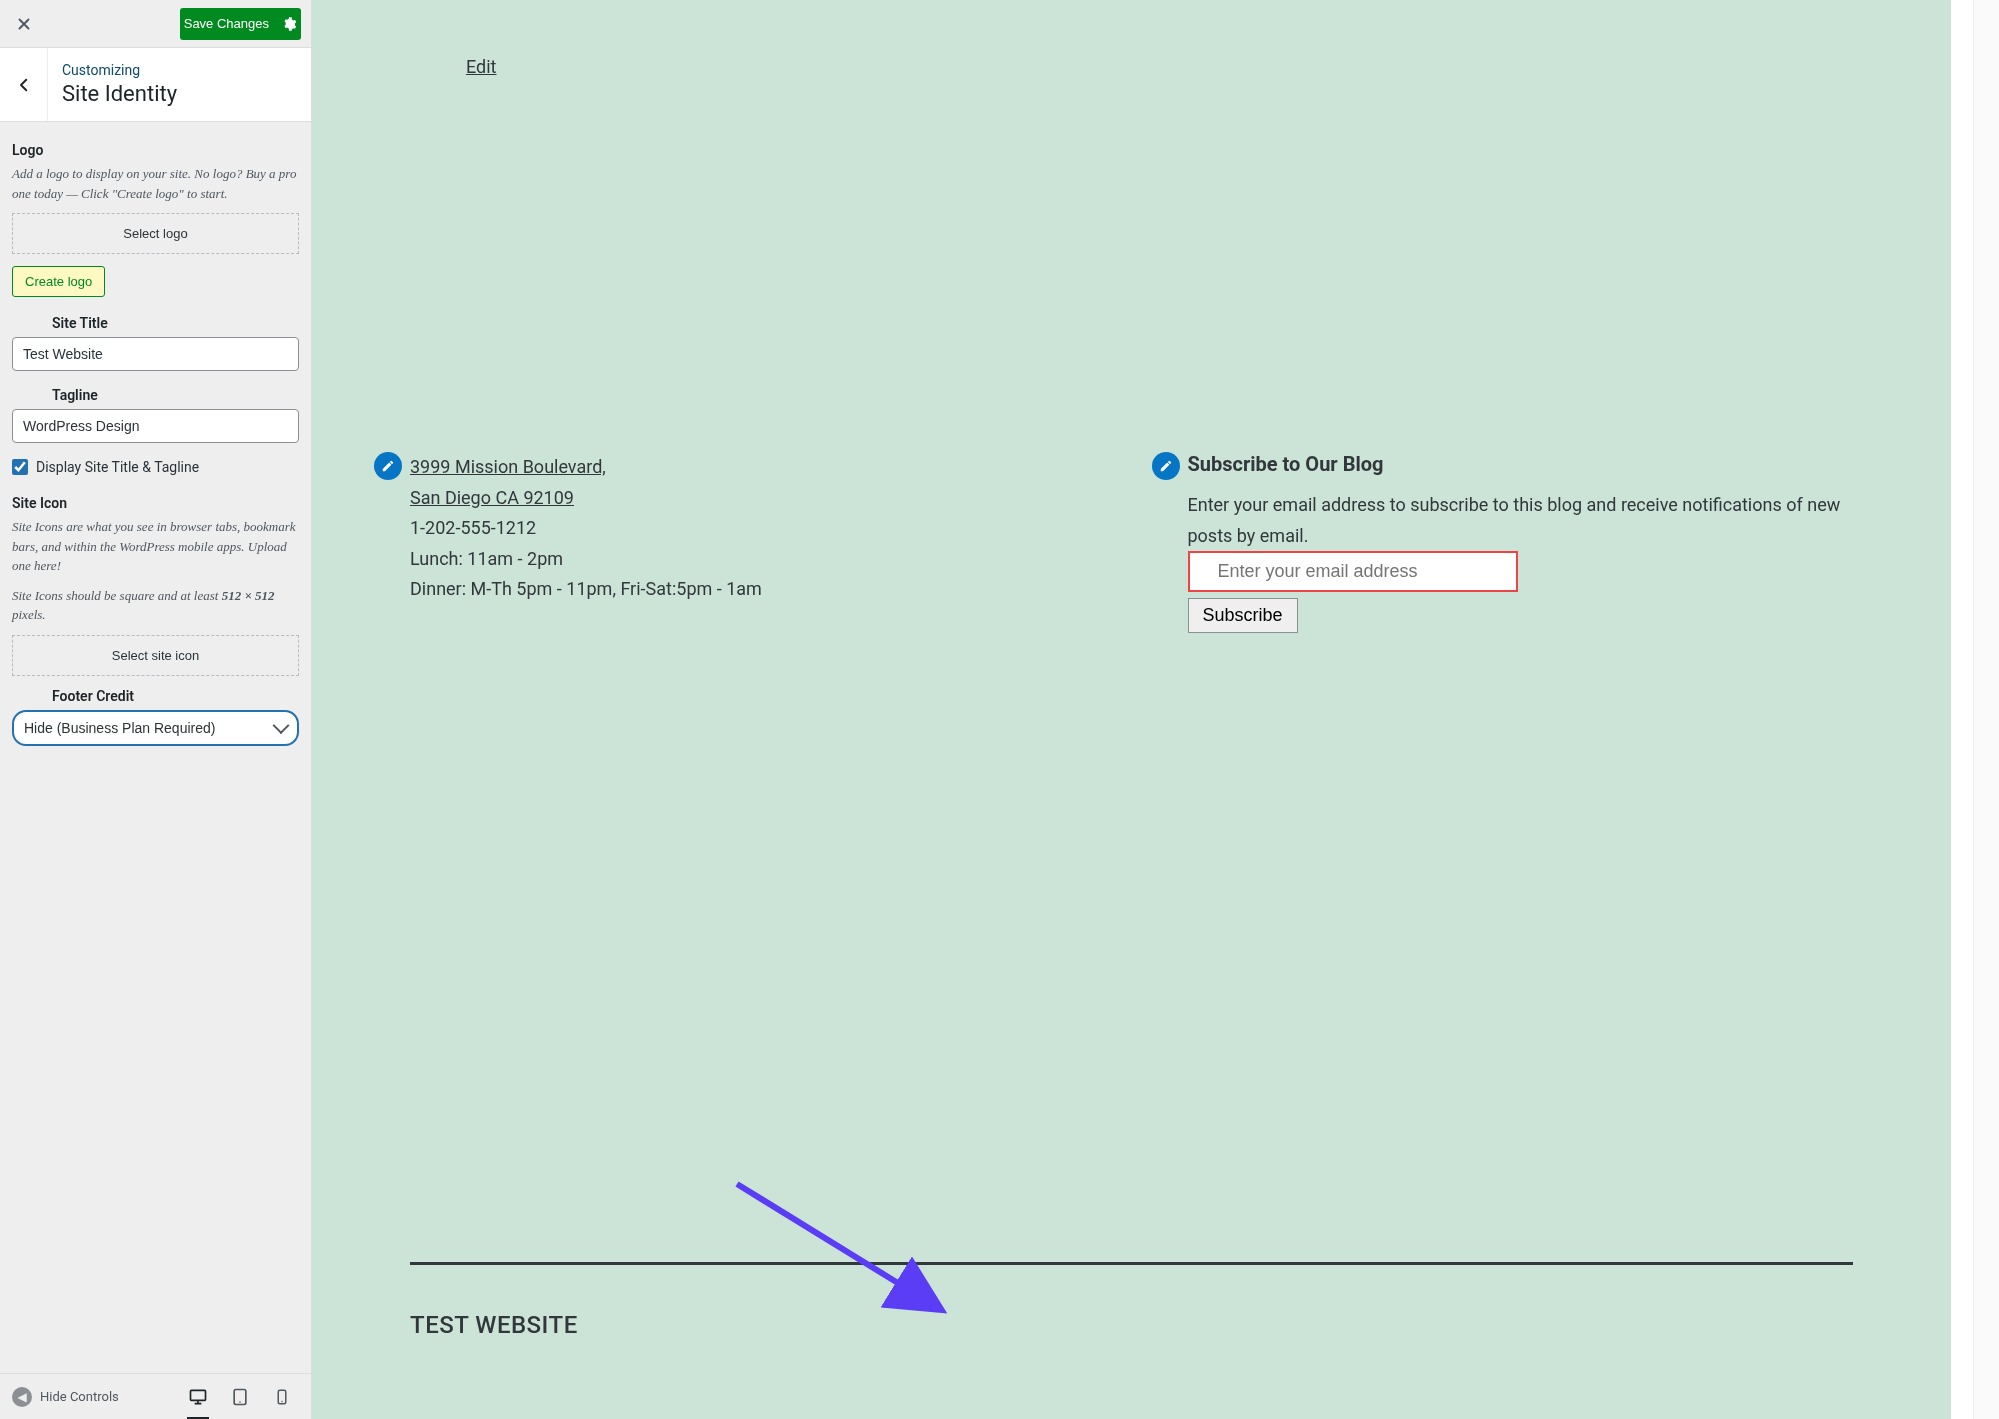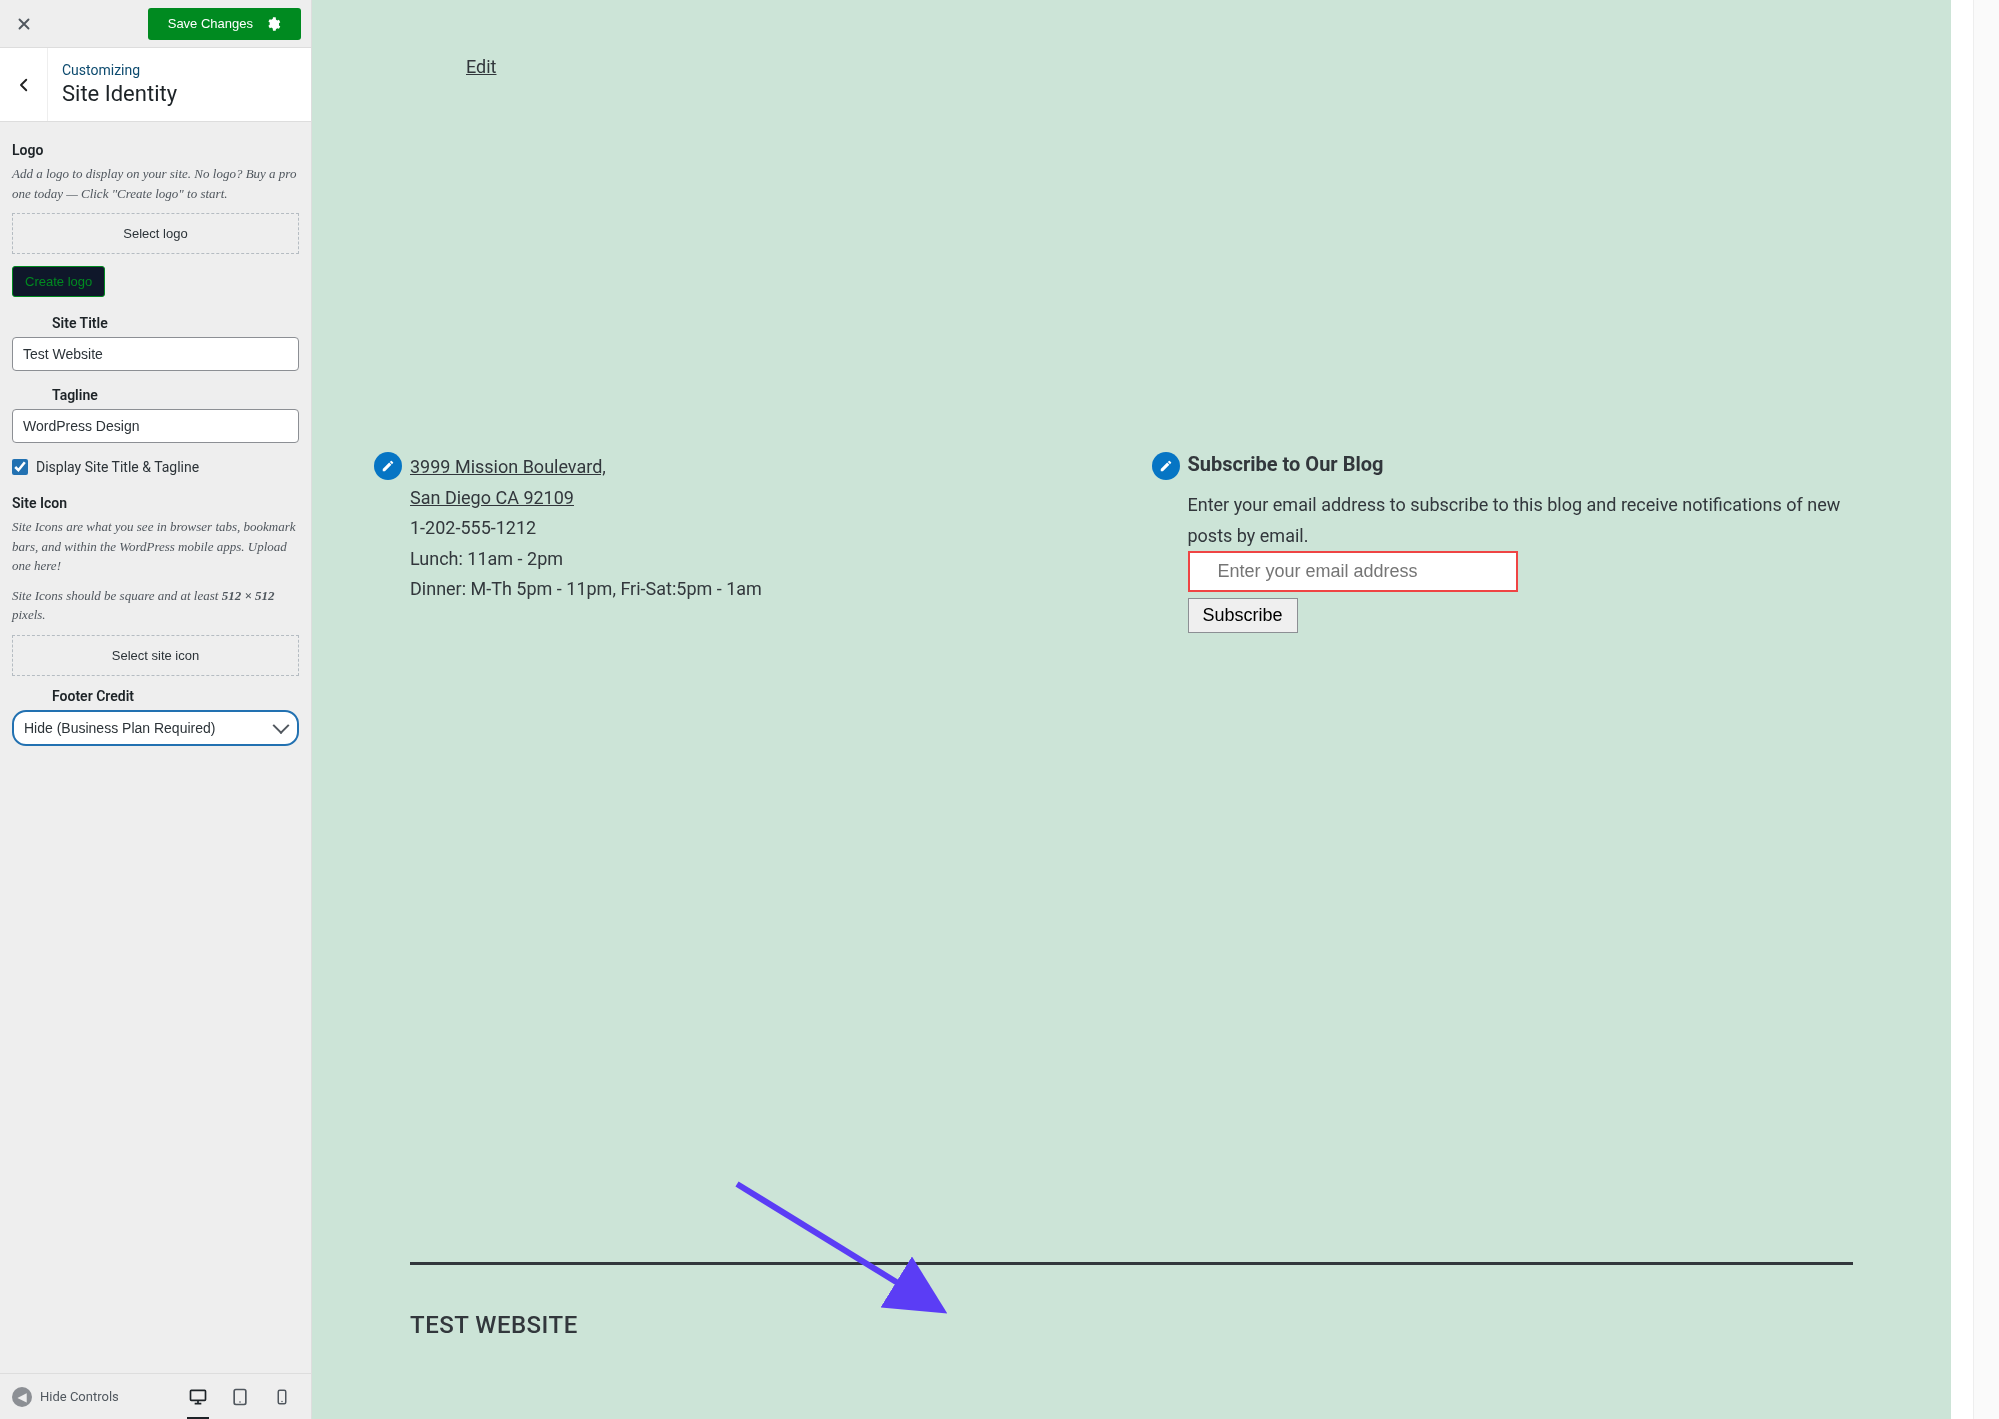--- a/index.html
+++ b/index.html
@@ -37,21 +37,21 @@
   }
   .top-actions .spacer { flex: 1; }
   .save-btn {
     display: flex;
     align-items: center;
     background: #008a20;
     color: #fff;
     border: none;
     border-radius: 3px;
     height: 32px;
-    padding: 0 20px;
+    padding: 0 4px;
     font-size: 13px;
     cursor: pointer;
   }
   .save-btn .label { margin-right: 12px; }
   .save-btn svg { width: 16px; height: 16px; fill: #fff; }
 
   .panel-header {
     display: flex;
     align-items: center;
     background: #fff;
@@ -113,21 +113,21 @@
     font-size: 13px;
     text-align: center;
     padding: 12px 0;
     cursor: pointer;
     margin-bottom: 12px;
   }
 
   .outline-btn {
     border: 1px solid #008a20;
     color: #008a20;
-    background: #0f172a;
+    background: #fef9c3;
     border-radius: 3px;
     padding: 7px 12px;
     font-size: 13px;
     cursor: pointer;
     margin-bottom: 18px;
   }
 
   .field-label {
     font-size: 14px;
     font-weight: 600;

